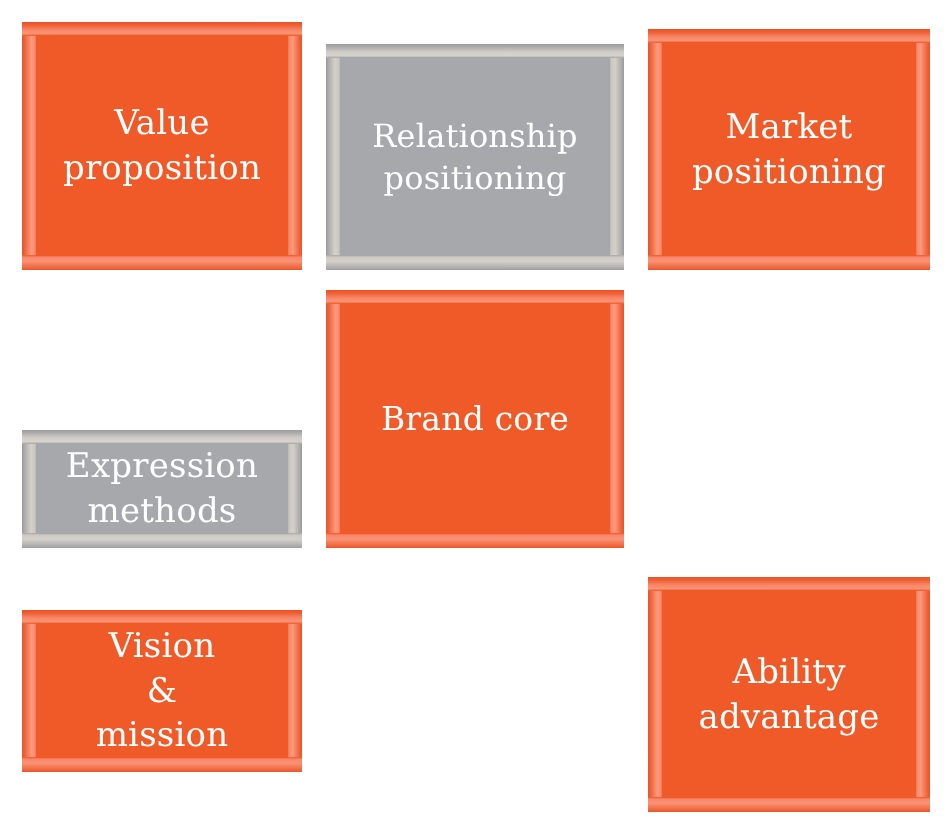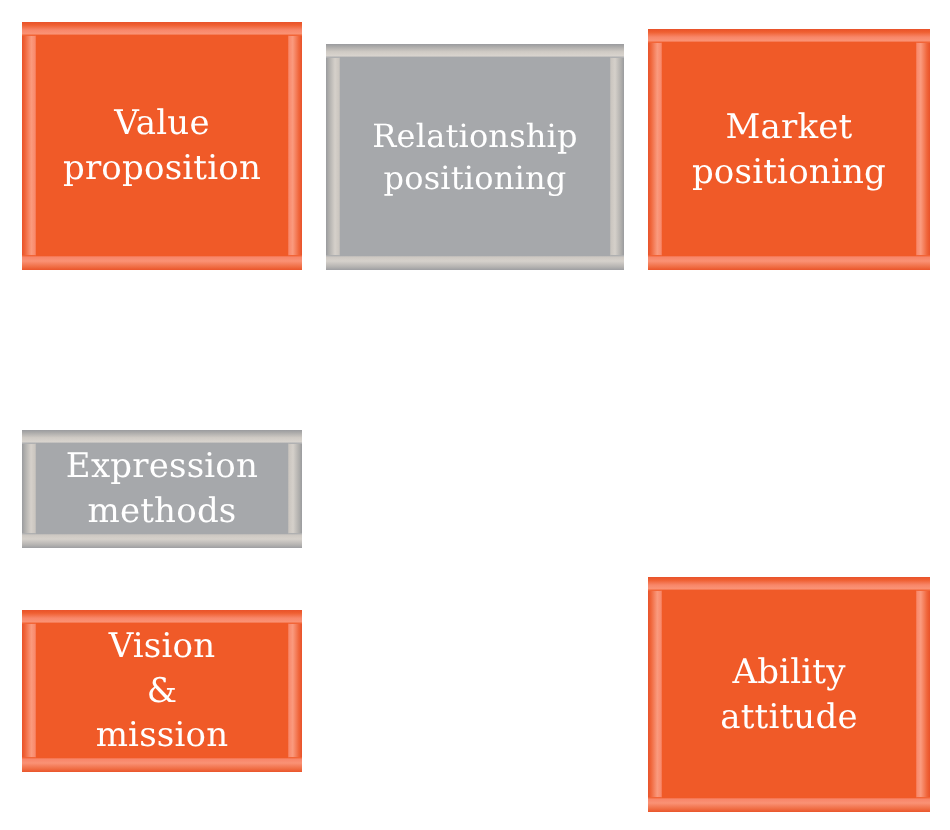--- a/index.html
+++ b/index.html
@@ -158,35 +158,42 @@
 
   <div class="cell r2 c1" style="grid-column:1; grid-row:3;align-items:flex-end;">
     <div class="tile gray">
       <div class="frame"></div>
       <div class="core"></div>
       <div class="label">Expression
 methods</div>
     </div>
   </div>
 
+  <div class="cell r2 c2 center" style="grid-column:3; grid-row:3;">
+    <div class="tile orange">
+      <div class="frame"></div>
+      <div class="core"></div>
+      <div class="label">Brand core</div>
+    </div>
+  </div>
 
 
   <div class="cell r3 c1" style="grid-column:1; grid-row:5;align-items:center;">
     <div class="tile orange">
       <div class="frame"></div>
       <div class="core"></div>
       <div class="label">Vision
 &amp;
 mission</div>
     </div>
   </div>
 
 
   <div class="cell r3 c3" style="grid-column:5; grid-row:5;">
     <div class="tile orange">
       <div class="frame"></div>
       <div class="core"></div>
       <div class="label">Ability
-attitude</div>
+advantage</div>
     </div>
   </div>
 
 </div>
 
 </body></html>

